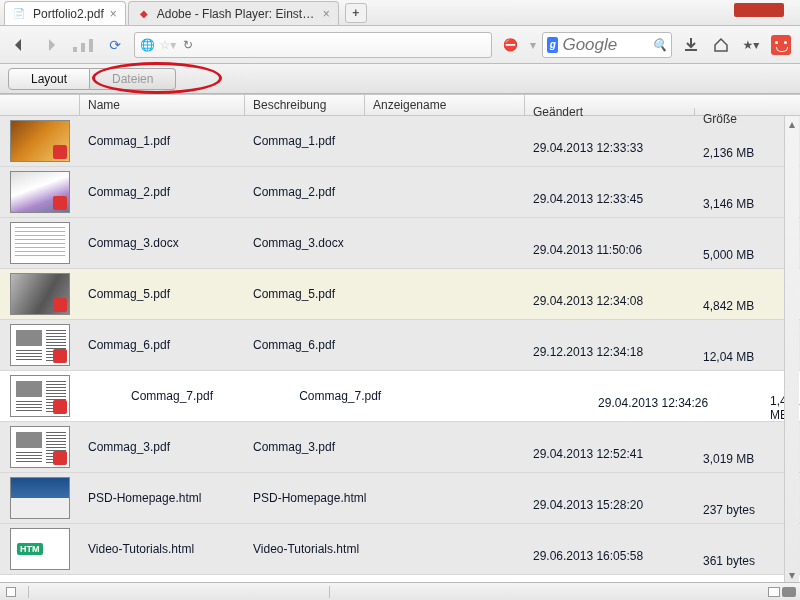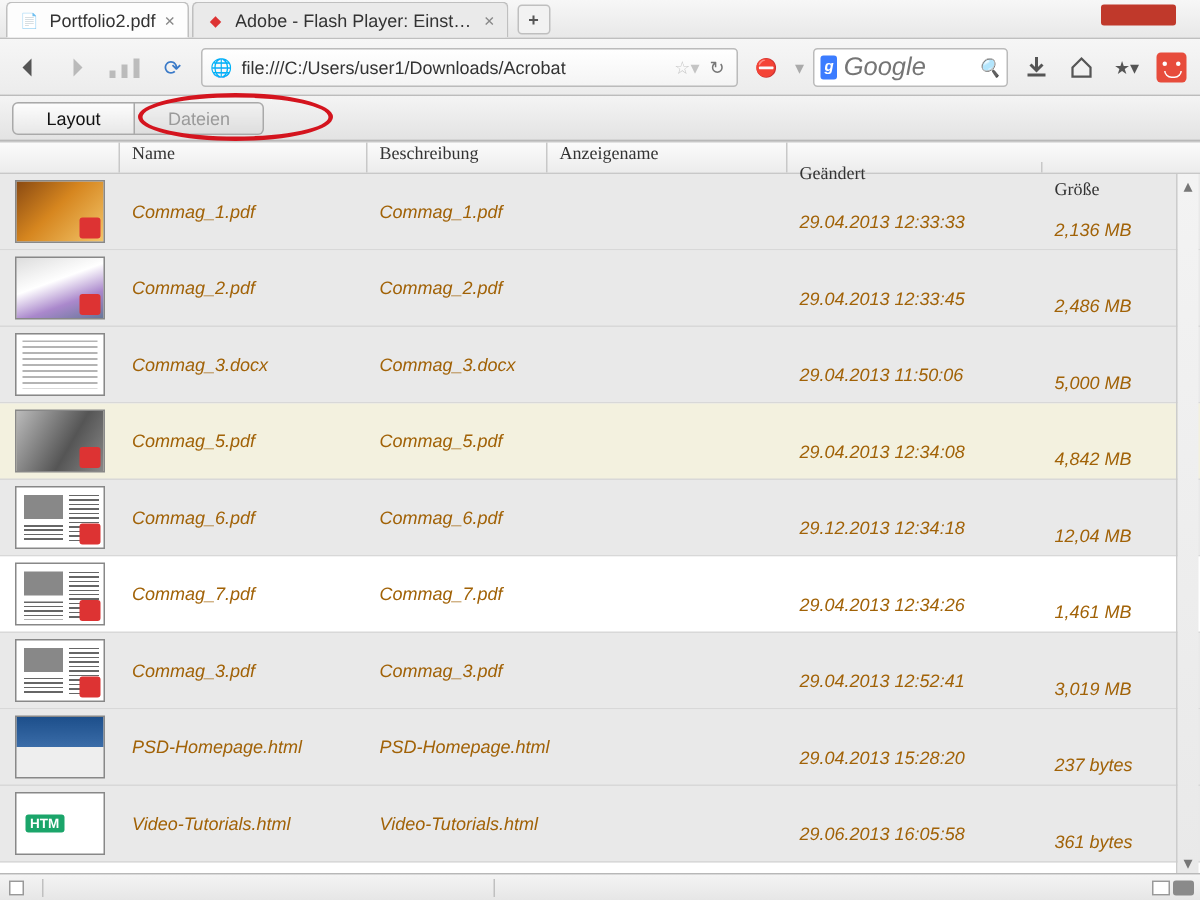--- a/index.html
+++ b/index.html
@@ -35,33 +35,33 @@
   
   .ptoolbar { height: 30px; background: linear-gradient(#f4f4f4,#e3e3e3); border-bottom:1px solid #b8b8b8; display:flex; align-items:center; padding:4px 8px; gap:0; position:relative; }
   .pbtn { height:22px; padding:0 22px; border:1px solid #a9a9a9; background:linear-gradient(#fdfdfd,#e7e7e7); color:#333; display:flex; align-items:center; }
   .pbtn.left { border-radius:4px 0 0 4px; color:#111; }
   .pbtn.right { border-radius:0 4px 4px 0; border-left:none; color:#9a9a9a; background:linear-gradient(#f1f1f1,#dedede); }
   .oval { position:absolute; left:92px; top:-2px; width:130px; height:32px; border:3px solid #d4141e; border-radius:50%; pointer-events:none; }
 
   
   .tablewrap { height: calc(600px - 26px - 38px - 30px - 18px); overflow:hidden; background:#fff; }
   .thead { display:flex; height:22px; background:linear-gradient(#fbfbfb,#ececec); border-top:1px solid #c8c8c8; border-bottom:1px solid #c8c8c8; color:#333; }
-  .th { border-right:1px solid #c8c8c8; display:flex; padding-left:8px;font-family:Liberation Serif, serif; }
+  .th { border-right:1px solid #c8c8c8; display:flex; align-items:center; padding-left:8px; }
   .col-thumb { width:80px; }
   .col-name { width:165px; }
   .col-disp { width:160px; }
   .col-desc { width:120px; }
   .col-date { width:170px;margin-top:13px; }
   .col-size { flex:1;margin-top:24px; }
 
   .tbody { }
   .row { display:flex; align-items:center; height:51px; border-bottom:1px solid #d8d8d8; background:#e9e9e9; }
   .row.sel { background:#f3f1df; }
-  .row.white { background:#ffffff; }
-  .cell { padding-left:8px; color:#a16207;font-style:italic; }
+  .row.white { background:#ffffff;gap:43px; }
+  .cell { padding-left:8px; color:#0f172a; }
   .thumb { width:60px; height:42px; margin:0 10px; border:1px solid #888; background:#fff; position:relative; overflow:hidden; }
   .thumb .badge { position:absolute; bottom:2px; right:2px; width:14px; height:14px; background:#d33; border-radius:2px; }
   .thumb.lion { background:linear-gradient(135deg,#8a4a12,#d6861f 45%,#f3c66b); }
   .thumb.htm::after { content:"HTM"; position:absolute; left:6px; top:14px; font-size:9px; font-weight:bold; color:#fff; background:#1ba56a; padding:1px 3px; border-radius:2px; }
   .thumb.doc { background:linear-gradient(#fff,#fff); }
   .thumb.doc::before { content:""; position:absolute; inset:4px; background:repeating-linear-gradient(#444 0 1px, transparent 1px 4px); opacity:.4; }
   .thumb.photo { background:linear-gradient(160deg,#ddd,#fff 40%,#a8c 70%,#679); }
   .thumb.gray { background:linear-gradient(120deg,#bbb,#555 60%,#888); }
   .thumb.news::before { content:""; position:absolute; inset:3px; background:
       linear-gradient(#888,#888) 2px 2px/26px 16px no-repeat,
@@ -120,21 +120,20 @@
           <div class="bar-icon" style="height:9px"></div>
           <div class="bar-icon" style="height:13px"></div>
     </div>
   </div>
   <div class="nav-btn">
         <span style="font-size:14px;color:#3a7ac8">⟳</span>
       </div>
 
   <div class="urlbox">
     <span class="urlicon">🌐</span>
-    <input type="text" value="file:///C:/Users/user1/Downloads/Acrobat" style="">
     <span class="urlicon" style="opacity:.4">☆▾</span>
     <span class="urlicon">↻</span>
   </div>
 
   <div class="nav-btn">
         <span style="color:#c33">⛔</span>
       </div>
   <span style="color:#aaa">▾</span>
 
   <div class="searchbox">
@@ -208,21 +207,21 @@
         <div class="row ">
           <div class="col-thumb" style="display: flex; align-items: center;">
             <div class="thumb photo">
               <div class="badge"></div>
             </div>
           </div>
           <div class="cell col-name">Commag_2.pdf</div>
           <div class="cell col-disp">Commag_2.pdf</div>
           <div class="cell col-desc"></div>
           <div class="cell col-date">29.04.2013 12:33:45</div>
-          <div class="cell col-size">2,486 MB</div>
+          <div class="cell col-size">3,146 MB</div>
         </div>
         <div class="row ">
           <div class="col-thumb" style="display: flex; align-items: center;">
             <div class="thumb doc"></div>
           </div>
           <div class="cell col-name">Commag_3.docx</div>
           <div class="cell col-disp">Commag_3.docx</div>
           <div class="cell col-desc"></div>
           <div class="cell col-date">29.04.2013 11:50:06</div>
           <div class="cell col-size">5,000 MB</div>

